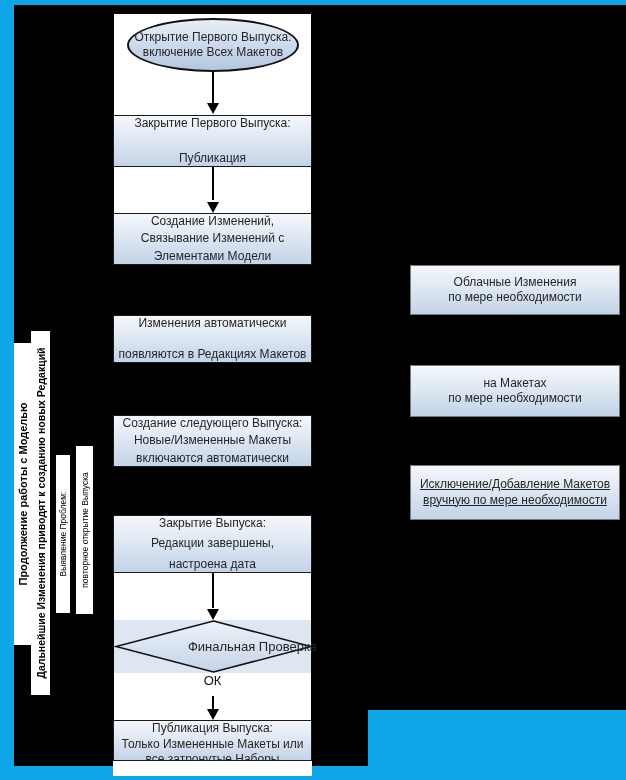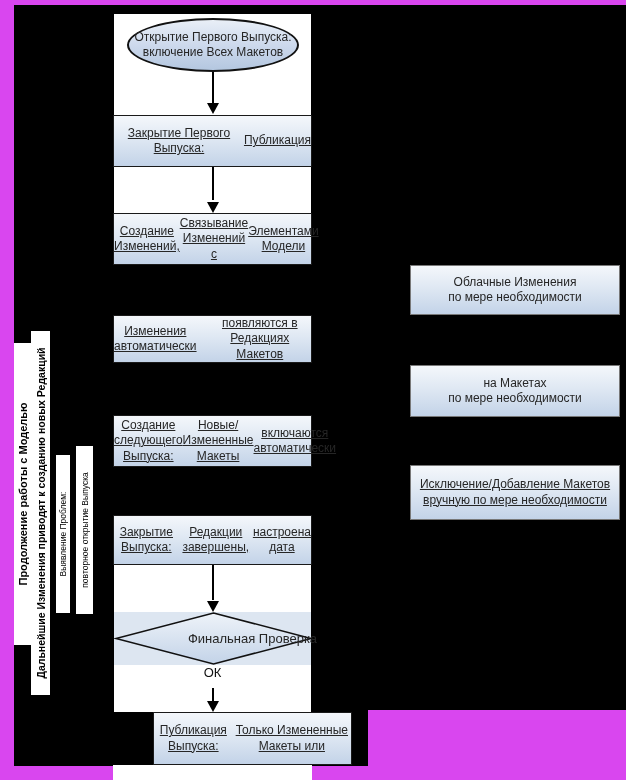--- a/index.html
+++ b/index.html
@@ -1,33 +1,33 @@
 <!DOCTYPE html>
 <html><head>
 <meta charset="utf-8">
 <style>
   html,body{margin:0;padding:0;background:#fff;}
   *{box-sizing:border-box;}
-  .canvas{position:relative;width:626px;height:780px;background:#d946ef;overflow:hidden;
+  .canvas{position:relative;width:626px;height:780px;background:#0ea5e9;overflow:hidden;
           font-family:"Liberation Sans","DejaVu Sans",sans-serif;color:#222;padding-left:26px;}
   .blk{position:absolute;background:#000;}
   .black-main{left:14px;top:5px;width:612px;height:705px;}
   .black-lower-left{left:14px;top:710px;width:354px;height:56px;}
 
   
   .lane{position:absolute;left:113px;top:14px;width:199px;z-index:3;}
   .band{position:relative;width:199px;}
   .band.white{background:#fff;border-left:1px solid #000;border-right:1px solid #000;}
   .band.dark{background:transparent;}
   .band.diamondband{background:#dde6f1;border-left:1px solid #000;border-right:1px solid #000;}
 
   .nodebox{width:199px;border:1px solid #1a1a1a;
            background:linear-gradient(180deg,#f4f7fb 0%,#dfe8f3 45%,#c3d3e8 100%);
-           display:flex;flex-direction:row;align-items:center;justify-content:space-between;
-           text-align:center;font-size:12px;line-height:15.5px;color:#262626;text-decoration:underline;}
+           display:flex;flex-direction:column;align-items:center;justify-content:space-between;
+           text-align:center;font-size:12px;line-height:15.5px;color:#262626;}
   .sidebox{position:absolute;left:410px;width:210px;border:1px solid #787878;z-index:3;
            background:linear-gradient(180deg,#f4f7fb 0%,#dfe8f3 45%,#c3d3e8 100%);
            display:flex;flex-direction:column;align-items:center;justify-content:center;
            text-align:center;font-size:12px;line-height:15.5px;color:#262626;}
 
   .ellipse{position:absolute;left:13px;top:4px;width:172px;height:54px;border-radius:50%;
            border:2px solid #111;background:linear-gradient(180deg,#e9eff7 0%,#cdd9ec 50%,#b4c7e0 100%);
            display:flex;flex-direction:column;align-items:center;justify-content:center;
            text-align:center;font-size:12px;line-height:15px;color:#262626;}
 
@@ -95,21 +95,21 @@
     <div class="band dark" style="height:52px;"></div>
 
     <div class="band nodebox" style="height:52px;">
       <div>Создание следующего Выпуска:</div>
       <div>Новые/Измененные Макеты</div>
       <div>включаются автоматически</div>
     </div>
 
     <div class="band dark" style="height:48px;"></div>
 
-    <div class="band nodebox" style="height:50px;">
+    <div class="band nodebox" style="height:58px;">
       <div>Закрытие Выпуска:</div>
       <div>Редакции завершены,</div>
       <div>настроена дата</div>
     </div>
 
     <div class="band white" style="height:47px;">
       <div class="aline" style="top:0;height:35px;"></div>
       <div class="ahead" style="bottom:0;"></div>
     </div>
 
@@ -125,23 +125,24 @@
       </svg>
       <div class="diamond-label">Финальная Проверка</div>
     </div>
 
     <div class="band white" style="height:47px;">
       <div class="ok">ОК</div>
       <div class="aline" style="top:23px;height:13px;"></div>
       <div class="ahead" style="bottom:0;"></div>
     </div>
 
-    <div class="band nodebox" style="height:53px;margin-left:40px;">
+    <div class="band nodebox" style="height:41px;">
       <div>Публикация Выпуска:</div>
       <div>Только Измененные Макеты или</div>
+      <div>все затронутые Наборы</div>
     </div>
 
     <div class="band" style="height:15px;background:#fff;"></div>
   </div>
 
   <div class="sidebox" style="top:265px;height:50px;">
     <div>Облачные Изменения</div>
     <div>по мере необходимости</div>
   </div>
   <div class="sidebox" style="top:365px;height:52px;">

